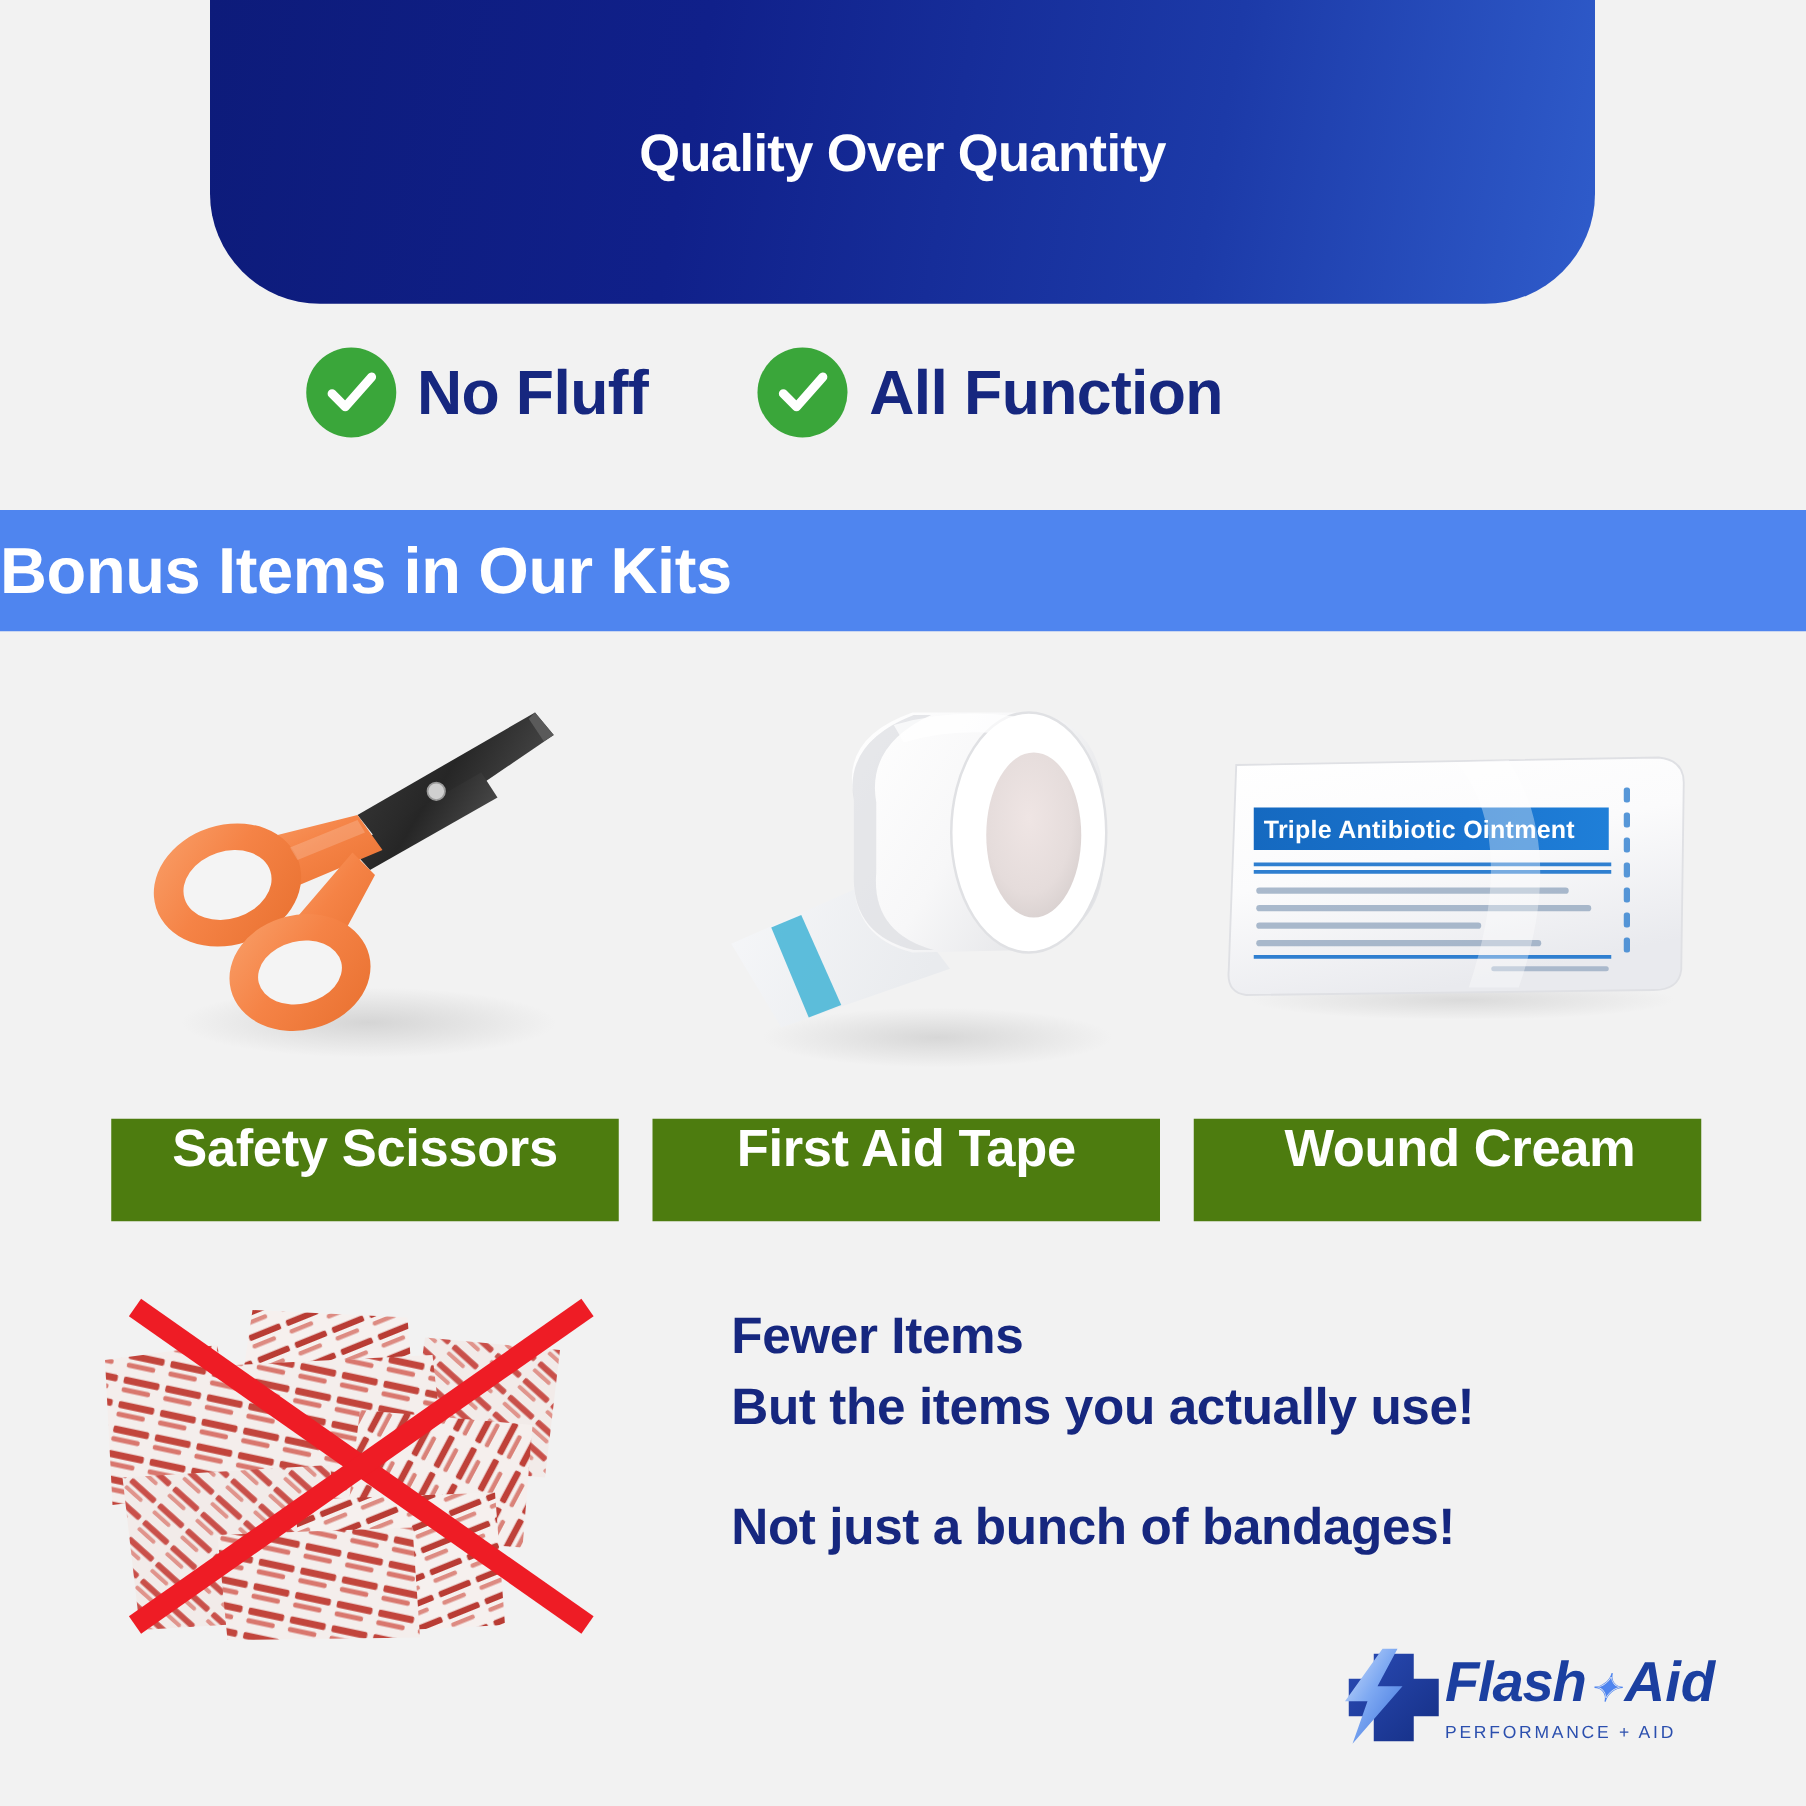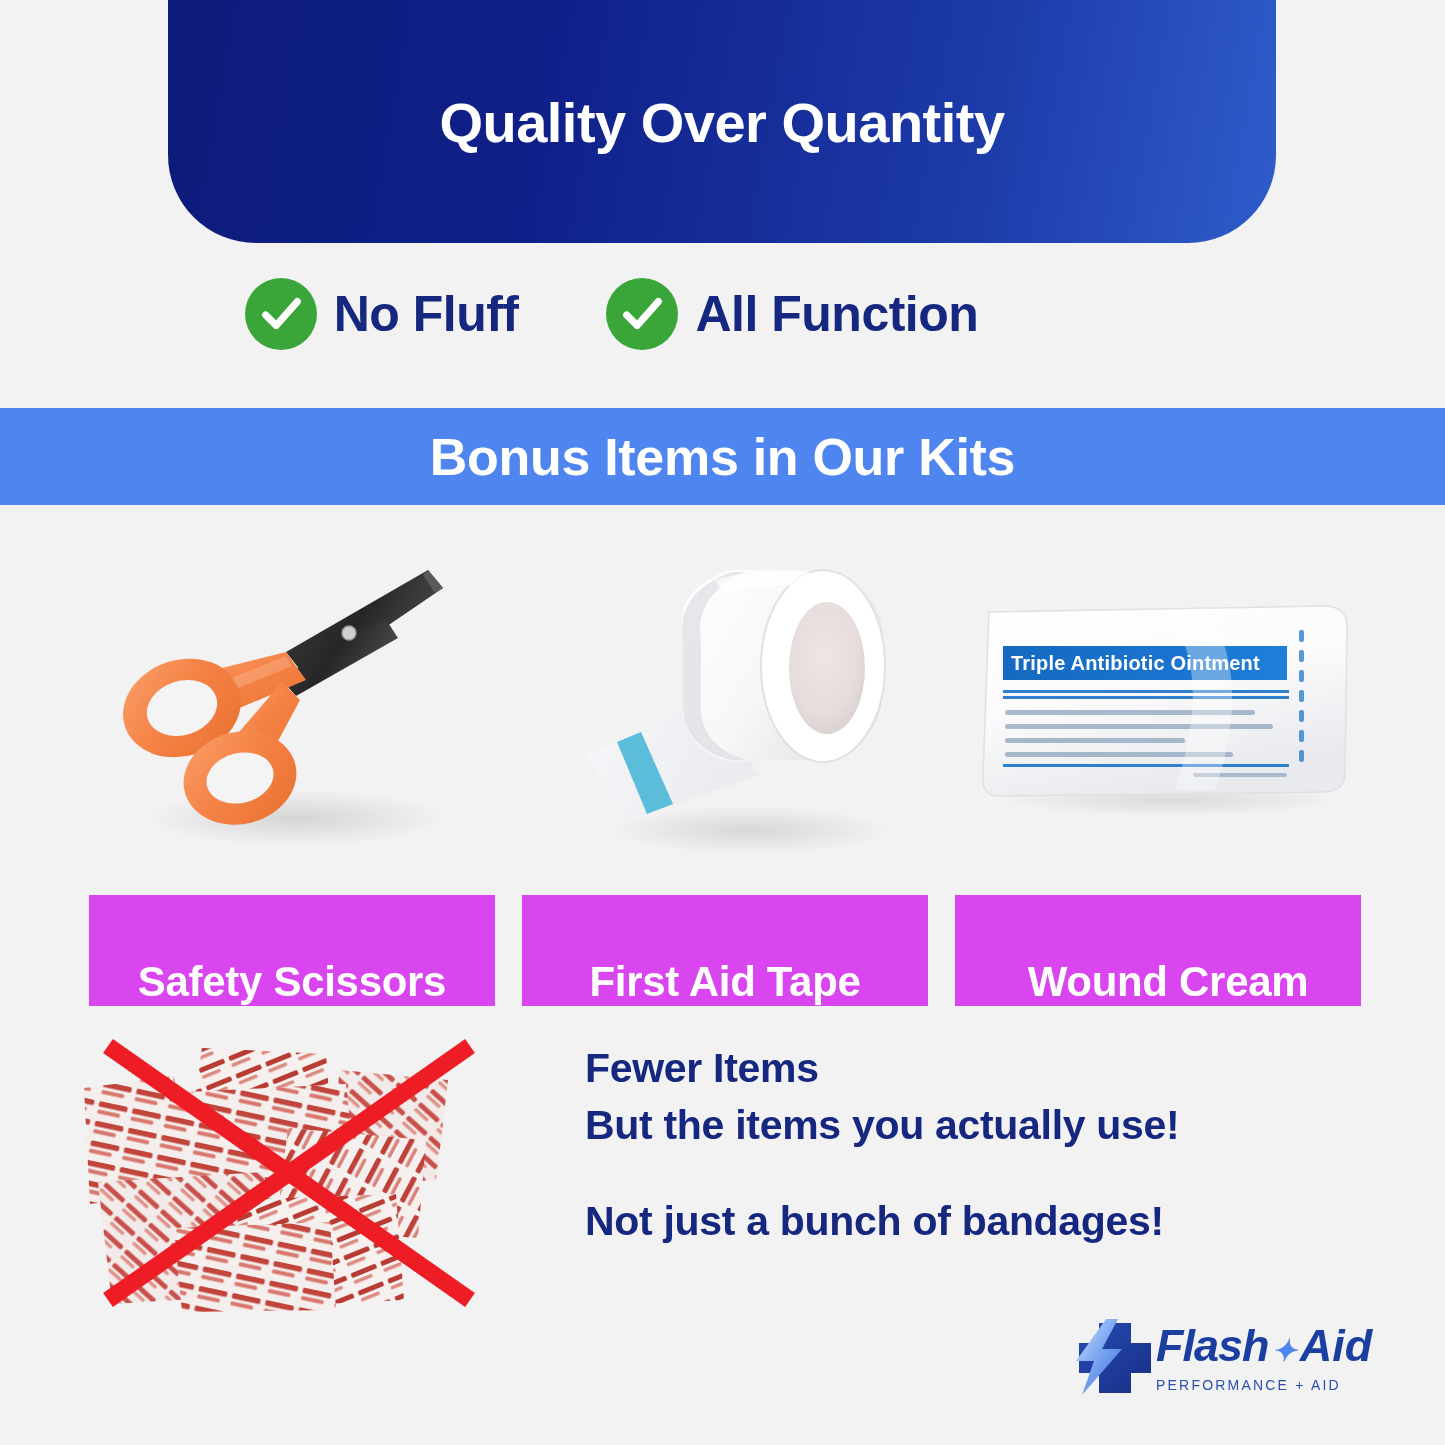--- a/index.html
+++ b/index.html
@@ -15,21 +15,21 @@
   .header-banner {
     position: absolute; left: 168px; top: -10px; width: 1108px; height: 253px;
     background: linear-gradient(100deg, #0d1b7a 0%, #10208a 35%, #1c3aa8 72%, #2f5ccb 100%);
     border-radius: 0 0 88px 88px;
     display: flex; flex-direction: column;
     align-items: center; justify-content: center;
     padding-top: 12px;
   }
   .header-line {
     color: #ffffff;
-    font-size: 56px;
+    font-size: 42px;
     font-weight: bold;
     letter-spacing: -0.5px;
     line-height: 1.32;
     text-align: left;
     white-space: nowrap;
   }
 
   
   .check-row {
     position: absolute; left: 0; top: 278px; width: 1223px;
@@ -45,44 +45,44 @@
   .check-circle svg { width: 46px; height: 46px; display: block; }
   .check-label {
     color: #16277f; font-size: 50px; font-weight: bold;
     letter-spacing: -0.5px; white-space: nowrap;
   }
 
   
   .bonus-banner {
     position: absolute; left: 0; top: 408px; width: 1445px; height: 97px;
     background: #4f85ef;
-    display: flex; align-items: center; justify-content: center;
+    display: flex; align-items: center; justify-content: flex-start;
   }
   .bonus-banner-text {
     color: #ffffff; font-size: 52px; font-weight: bold;
     letter-spacing: -0.3px; white-space: nowrap;
   }
 
   
   .products { position: absolute; left: 0; top: 515px; width: 1445px; height: 380px; text-align: center; }
   .product-img { position: absolute; }
 
   
   .scissors { left: 110px; top: 45px; width: 390px; height: 300px; }
   
   .tape { left: 555px; top: 35px; width: 360px; height: 310px; }
   
   .ointment { left: 975px; top: 85px; width: 380px; height: 215px; }
 
   
   .label-bars { position: absolute; left: 0; top: 895px; width: 1445px; height: 108px; }
   .label-bar {
-    position: absolute; top: 0; height: 111px;
-    background: #d946ef;
-    display: flex; align-items: flex-end; justify-content: center;
+    position: absolute; top: 0; height: 82px;
+    background: #4d7c0f;
+    display: flex; align-items: flex-start; justify-content: center;
   }
   .label-bar span {
     color: #ffffff; font-size: 42px; font-weight: bold;
     letter-spacing: -0.3px; white-space: nowrap;
   }
   .bar-0 { left: 89px;  width: 406px; }
   .bar-1 { left: 522px; width: 406px; }
   .bar-2 { left: 955px; width: 406px; padding-left: 20px; }
 
   

